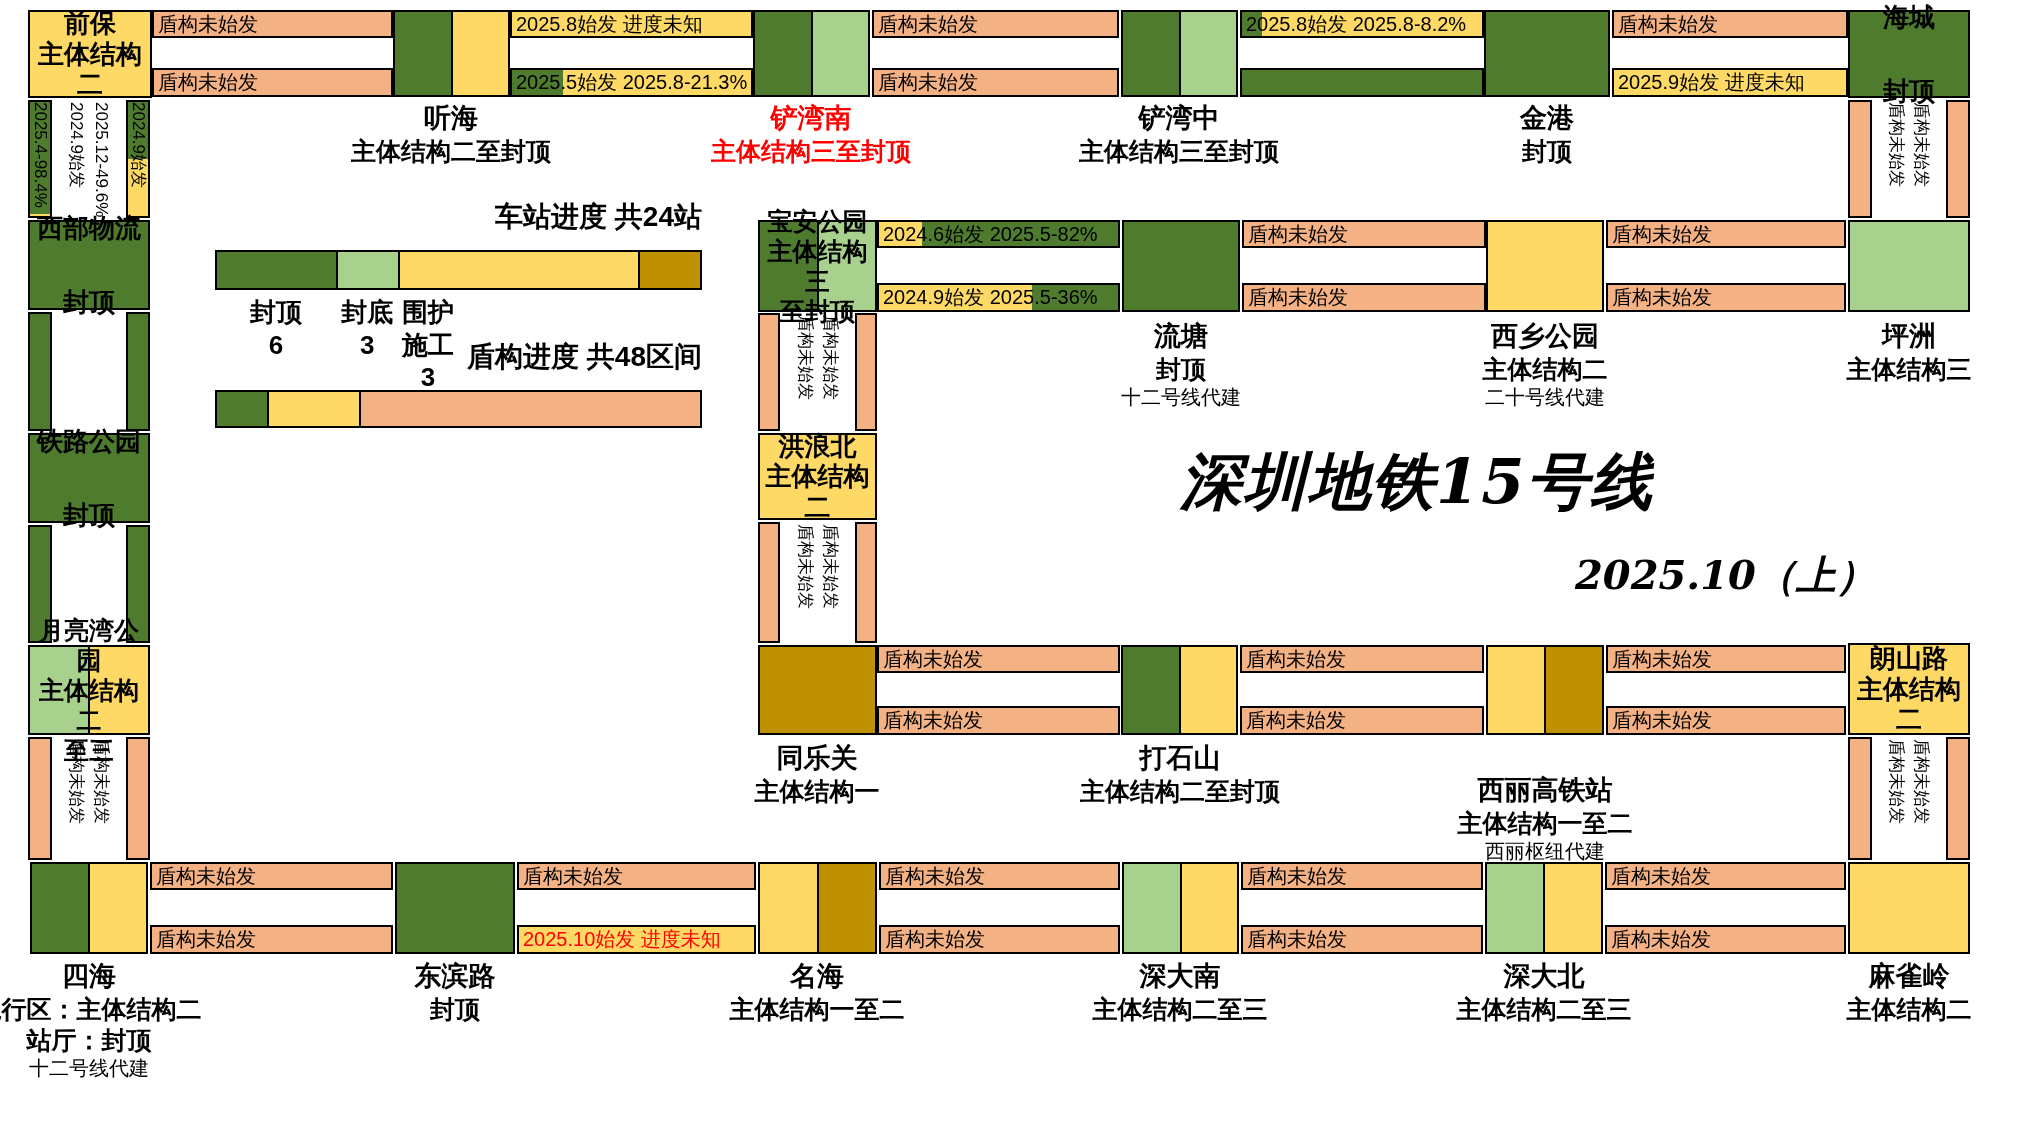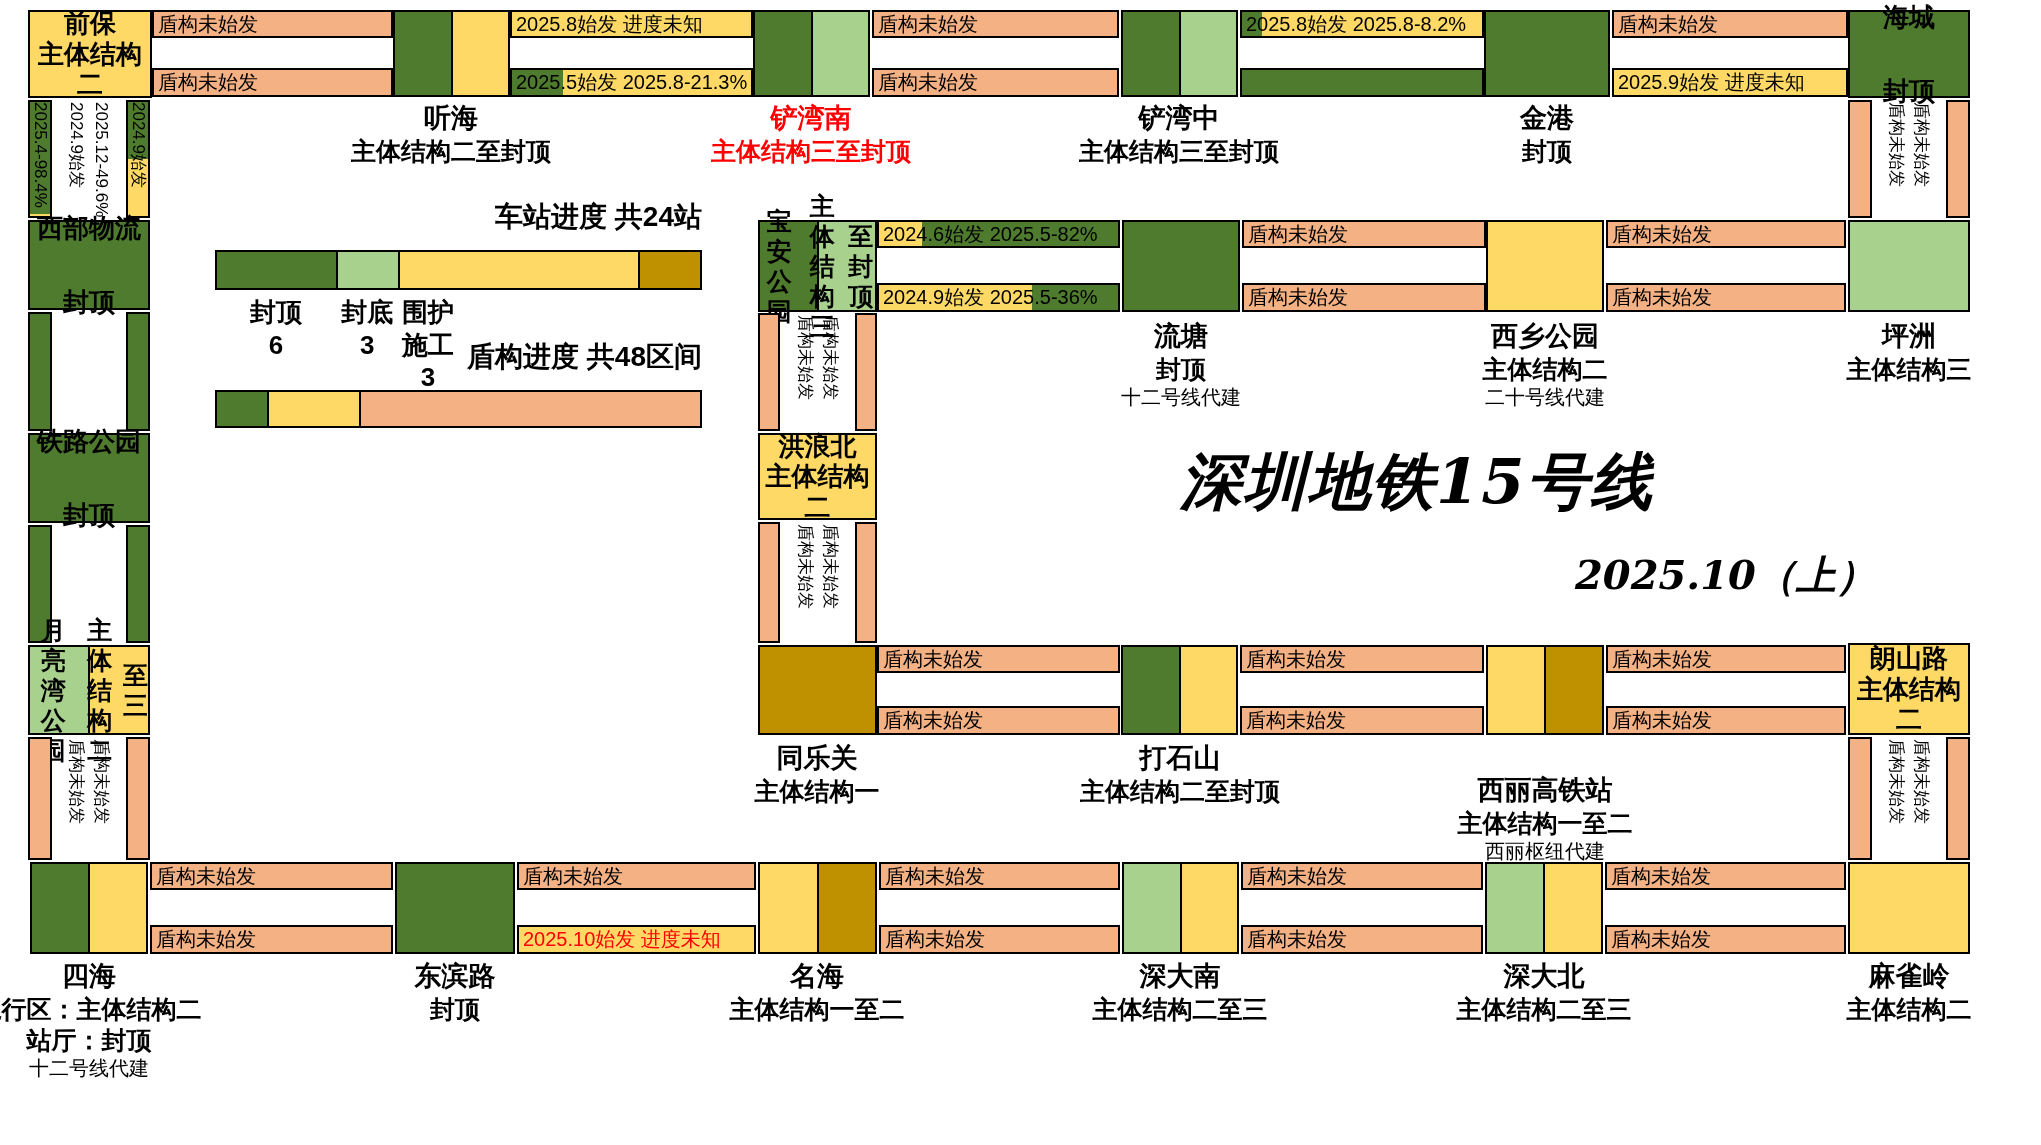--- a/index.html
+++ b/index.html
@@ -5,21 +5,21 @@
   html,body{margin:0;padding:0;background:#fff;}
   body{font-family:"Liberation Sans","DejaVu Sans",sans-serif;color:#000;}
   #canvas{position:relative;width:2041px;height:1145px;background:var(--bg,#fff);overflow:hidden;}
   .abs{position:absolute;box-sizing:border-box;}
   
   .box{border:2.5px solid var(--stroke);display:flex;flex-direction:column;align-items:center;justify-content:center;
        text-align:center;font-weight:bold;font-size:26px;line-height:1.18;}
   .pair{border:2.5px solid var(--stroke);display:flex;}
   .pair .cell{flex:1;}
   .pair .cell + .cell{border-left:2.5px solid var(--stroke);}
-  .overlay{position:absolute;inset:0;display:flex;align-items:center;justify-content:center;
+  .overlay{position:absolute;inset:0;display:flex;flex-direction:column;align-items:center;justify-content:center;
            text-align:center;font-weight:bold;font-size:25px;line-height:1.2;}
   
   .hpair{position:absolute;box-sizing:border-box;}
   .hbar{position:absolute;left:0;right:0;border:2.5px solid var(--stroke);box-sizing:border-box;
         display:flex;align-items:center;font-size:20px;white-space:nowrap;padding-left:4px;overflow:visible;}
   .hbar.top{top:0;height:28px;}
   .hbar.bot{bottom:0;height:29px;}
   
   .vpair{position:absolute;box-sizing:border-box;display:flex;align-items:stretch;}
   .vbar{width:24px;border:2.5px solid var(--stroke);box-sizing:border-box;display:flex;justify-content:center;}

